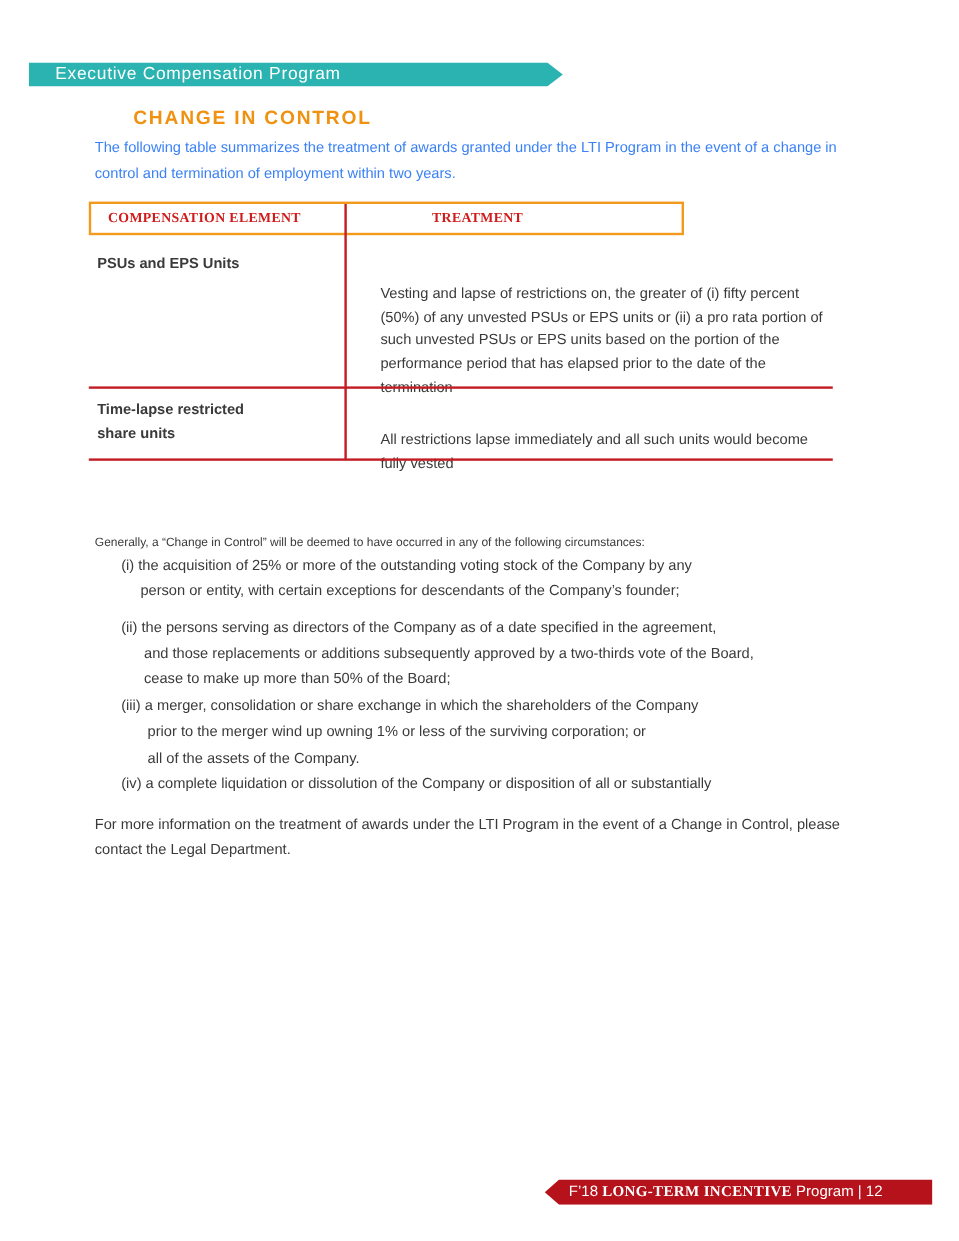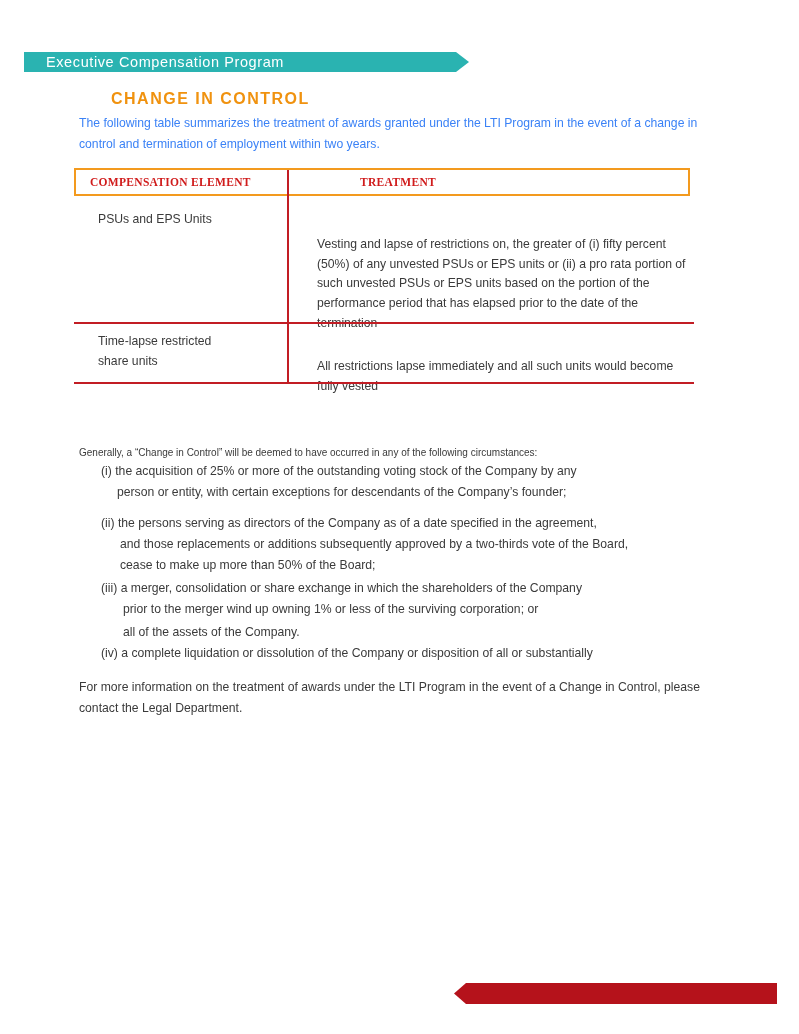--- a/index.html
+++ b/index.html
@@ -6,31 +6,31 @@
   body { width:799px; height:1034px; position:relative; overflow:hidden;
          font-family:"Liberation Sans", sans-serif; color:#3a3a3a; }
   .banner { position:absolute; left:24px; top:52px; width:444px; height:20px; }
   .banner svg { position:absolute; left:0; top:0; }
   .banner-text { position:absolute; left:22px; top:1px; color:#ffffff; font-size:14.5px;
                  letter-spacing:0.6px; line-height:19px; }
   .section-title { position:absolute; left:79px; top:90px; color:#f0920f; font-size:16px;
                    font-weight:bold; letter-spacing:1.5px;margin-left:32px; }
   .intro { position:absolute; left:79px; top:113px; width:640px; font-size:12.2px;
            line-height:21px; color:#3b82f6; }
-  .table-header { position:absolute; left:74px; top:168px; width:616px; height:28px;
+  .table-header { position:absolute; left:74px; top:168px; width:496px; height:28px;
                   border:2.5px solid #f39a1e; box-sizing:border-box; }
   .th { position:absolute; top:0; height:23px; line-height:25px;
         font-family:"Liberation Serif", serif; font-weight:bold; color:#d01c1c;
         font-size:11.5px; letter-spacing:0.3px; }
   .th1 { left:14px; }
   .th2 { left:240px;margin-left:44px; }
   .vline { position:absolute; left:287px; top:170px; width:1.5px; height:213px; background:#c21d24; }
   .row { position:absolute; left:74px; width:620px; }
   .cell { position:absolute; font-size:12.2px; line-height:19.7px; color:#3a3a3a; }
-  .c1 { left:24px; width:190px; }
+  .c1 { left:7px; width:190px;font-weight:bold; }
   .c2 { left:243px; width:380px;margin-top:25px; }
   .hline { position:absolute; left:74px; width:620px; height:1.5px; background:#c21d24; }
   .generally { position:absolute; left:79px; top:443px; width:660px; font-size:10px; line-height:19px; }
   .item { position:absolute; left:101px; width:560px; font-size:12.2px; line-height:21px; }
   .item .cont { display:block; }
   .closing { position:absolute; left:79px; top:677px; width:660px; font-size:12.2px; line-height:21px; }
   .footer { position:absolute; left:454px; top:983px; width:323px; height:21px; }
   .footer svg { position:absolute; left:0; top:0; }
   .footer-text { position:absolute; left:20px; top:0; line-height:21px; color:#ffffff; font-size:12.5px; white-space:nowrap; }
   .footer-text .serif { font-family:"Liberation Serif", serif; font-weight:bold; letter-spacing:0.3px; }
@@ -84,13 +84,14 @@
   <span class="cont" style="padding-left:22px;">all of the assets of the Company.</span>
   <span class="cont">(iv) a complete liquidation or dissolution of the Company or disposition of all or substantially</span>
 </div>
 
 <div class="closing">For more information on the treatment of awards under the LTI Program in the event of a Change in Control, please contact the Legal Department.</div>
 
 <div class="footer">
   <svg width="323" height="21">
     <polygon points="0,10.5 12,0 323,0 323,21 12,21" fill="#b5121b"></polygon>
   </svg>
+  <span class="footer-text"><span>F’18 </span><span class="serif">LONG-TERM INCENTIVE</span><span> Program | 12</span></span>
 </div>
 
 </body></html>

